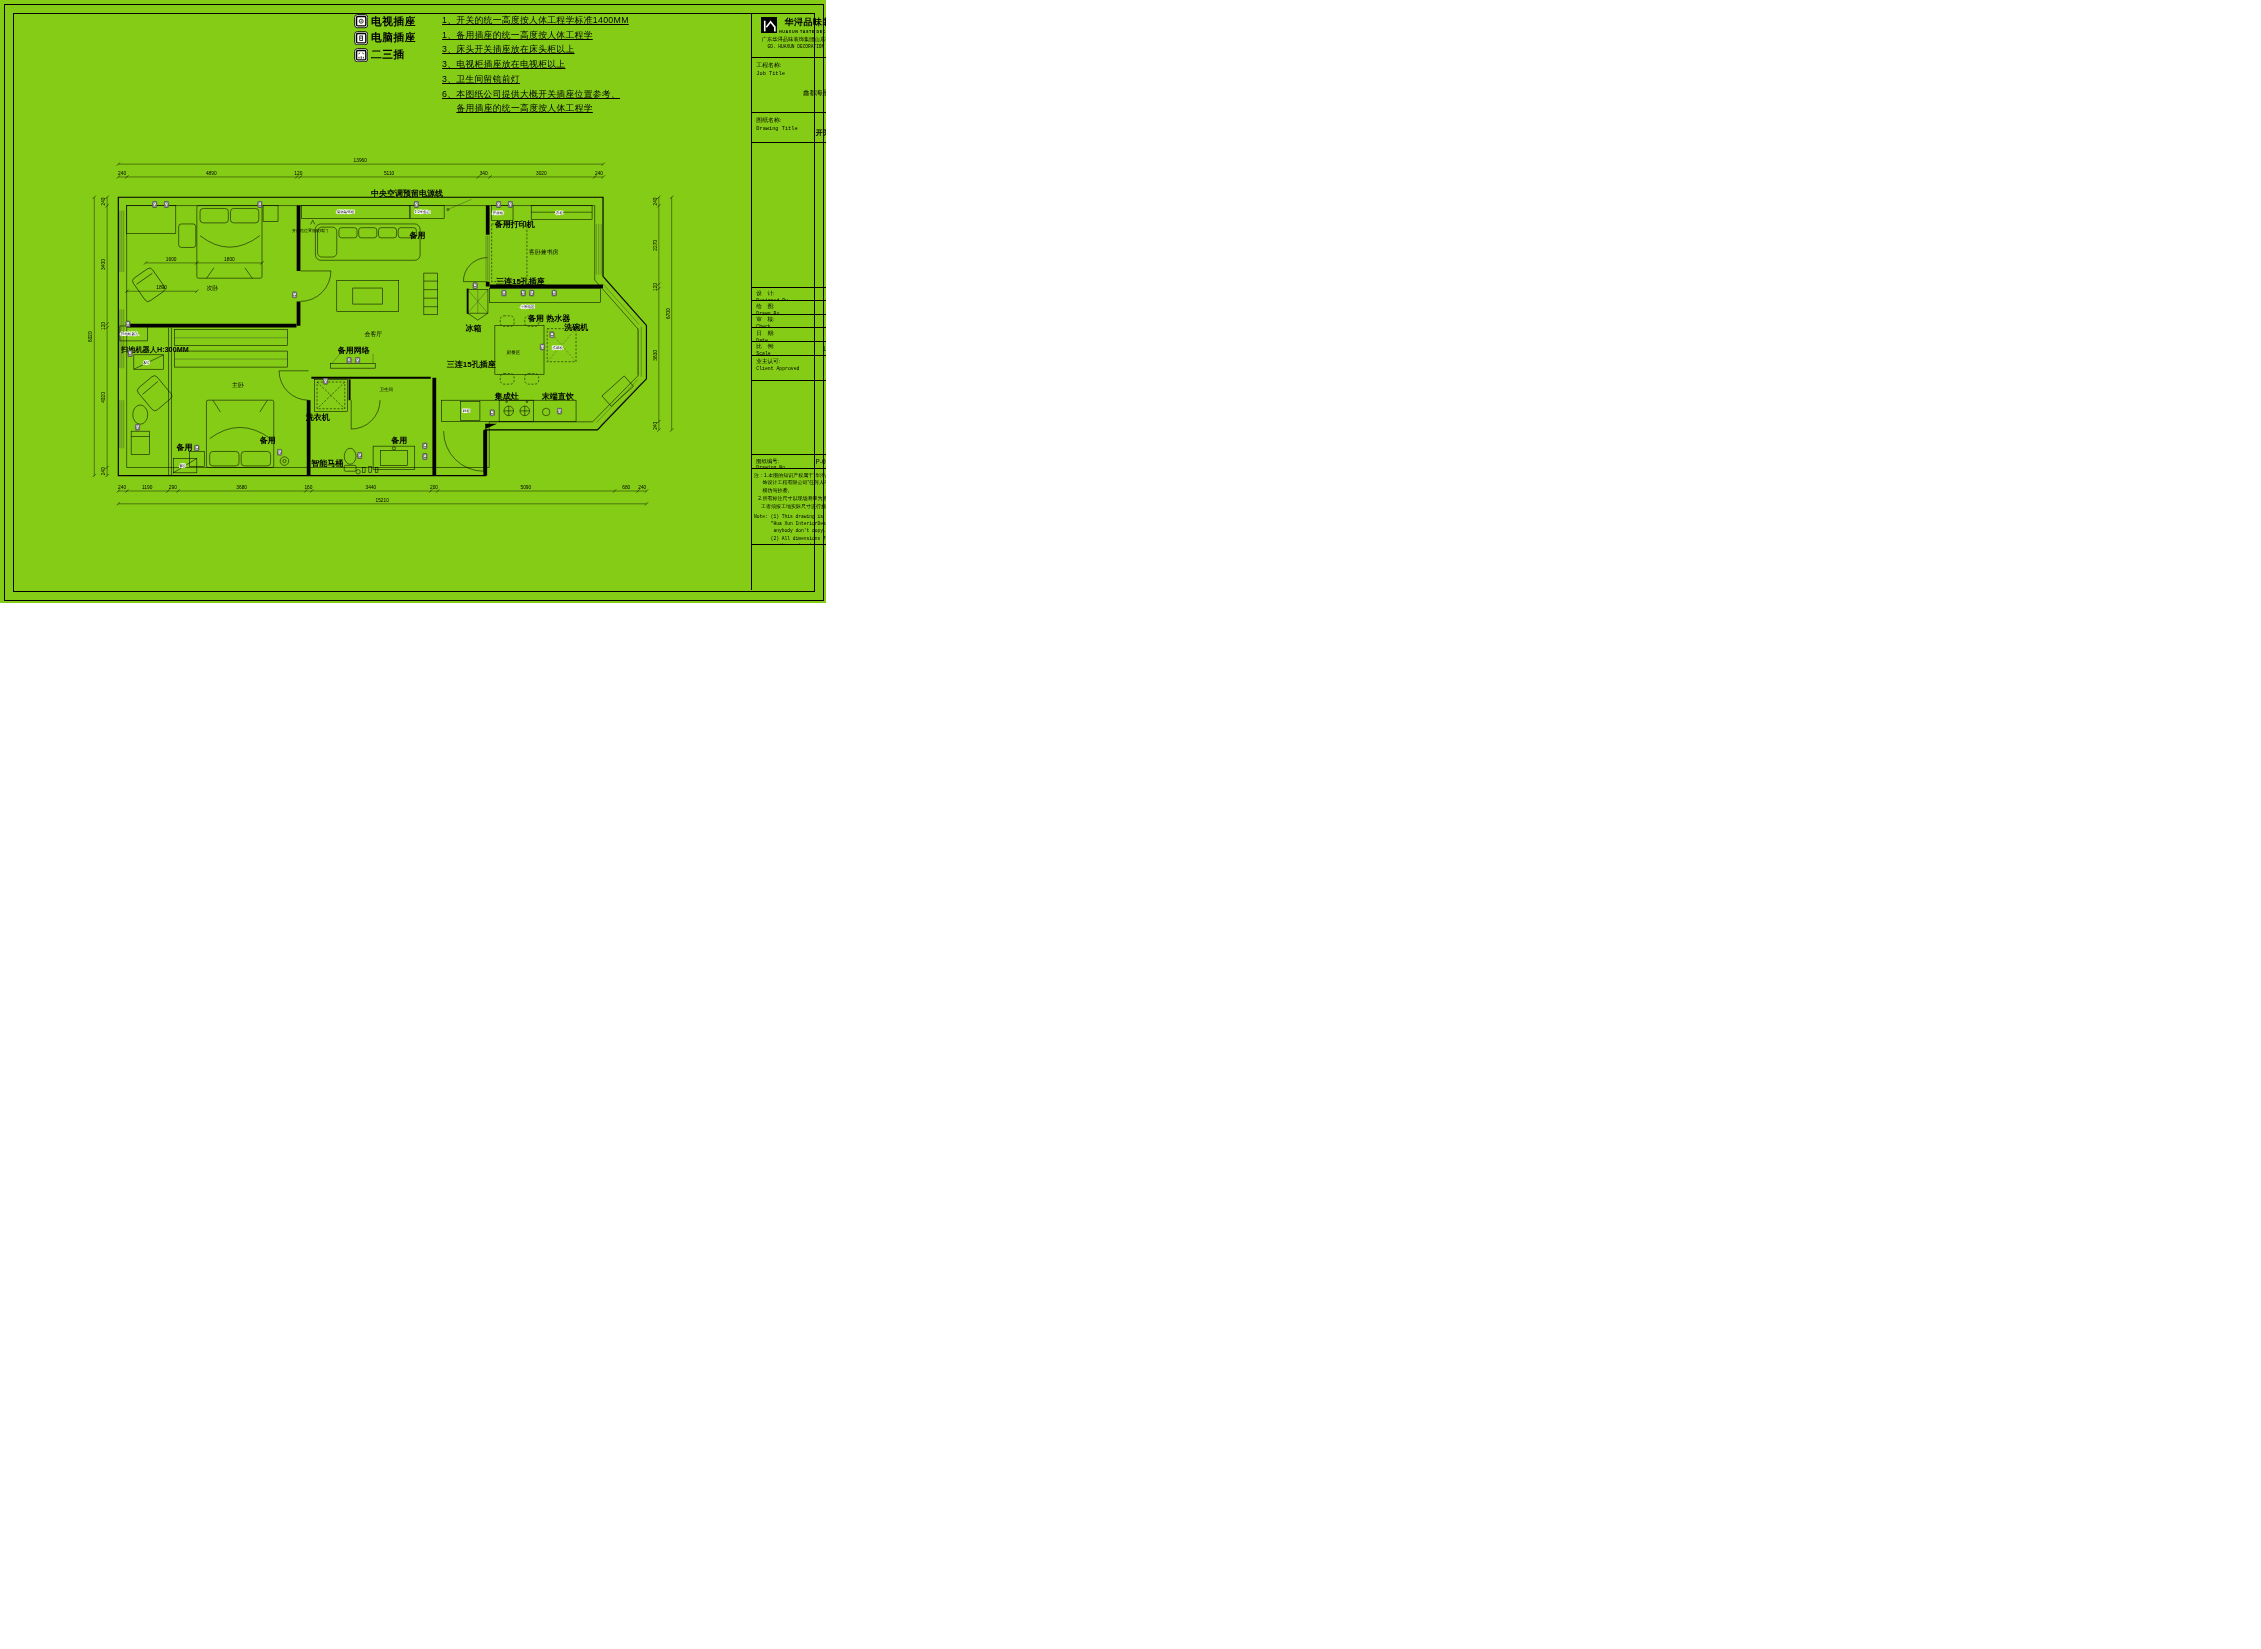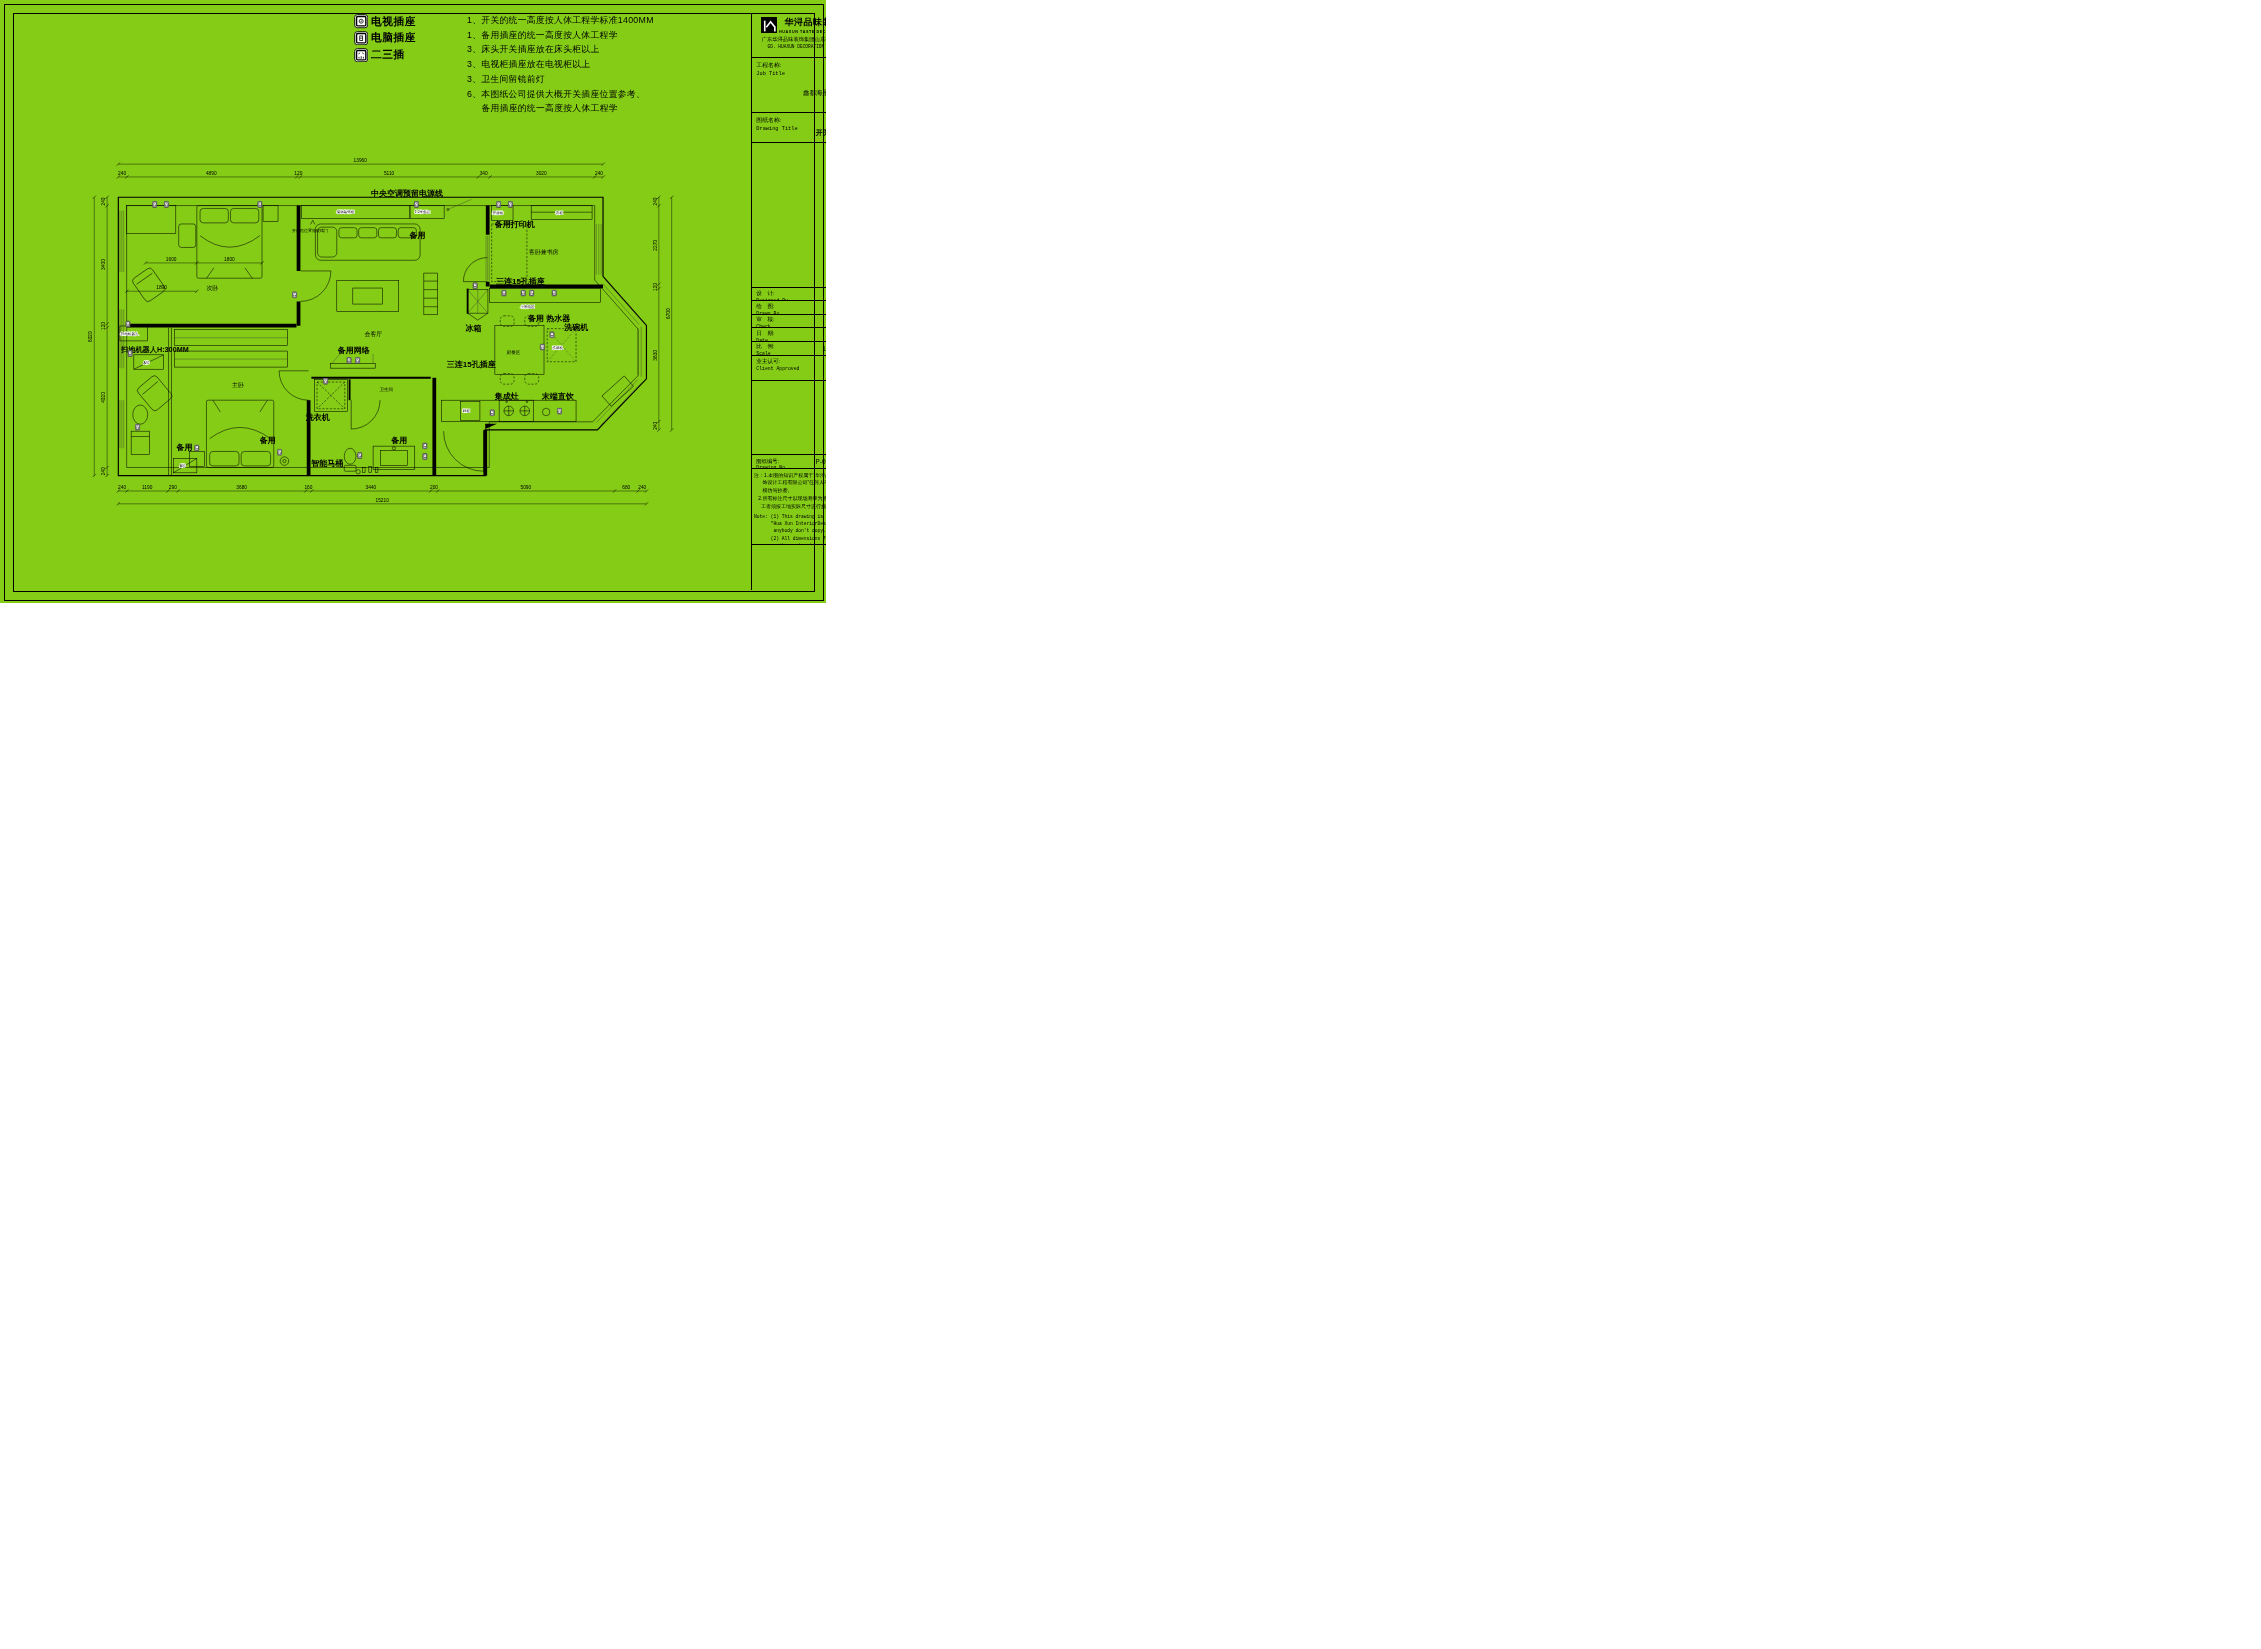--- a/index.html
+++ b/index.html
@@ -8,21 +8,21 @@
   .outer-border{position:absolute;left:3.7px;top:3.7px;width:818px;height:595px;border:0.5px solid #000;}
   .inner-border{position:absolute;left:13px;top:13px;width:800px;height:577px;border:1.6px solid #000;}
 
   
   .legend{position:absolute;left:354px;top:13.4px;}
   .legend-row{display:flex;align-items:center;height:16.6px;}
   .legend-row .lbl{font-size:10.7px;font-weight:800;letter-spacing:0.5px;margin-left:2.7px;}
   .legend-row.r3 .lbl{}
 
   
-  .notes{position:absolute;left:467px;top:13px;width:251px;}
+  .notes{position:absolute;left:442px;top:13px;width:251px;text-decoration:underline;}
   .notes .n{font-size:8.8px;font-weight:500;letter-spacing:0.3px;line-height:14.7px;white-space:nowrap;}
   .notes .n:last-child{padding-left:14.4px;}
 
   
   .tb{position:absolute;left:751px;top:13px;width:105px;height:577px;border-left:1.6px solid #000;box-sizing:border-box;}
   .tb .sec{box-sizing:border-box;border-bottom:1.1px solid #000;position:relative;overflow:hidden;}
   .tb .sec.nb{border-bottom:none;}
   .tb-logo{height:45px;text-align:center;padding-top:3.2px;}
   .tb-logo .row1{display:flex;align-items:center;justify-content:center;gap:2.1px;}
   .tb-logo .cn{font-size:9px;font-weight:900;letter-spacing:0.5px;}

